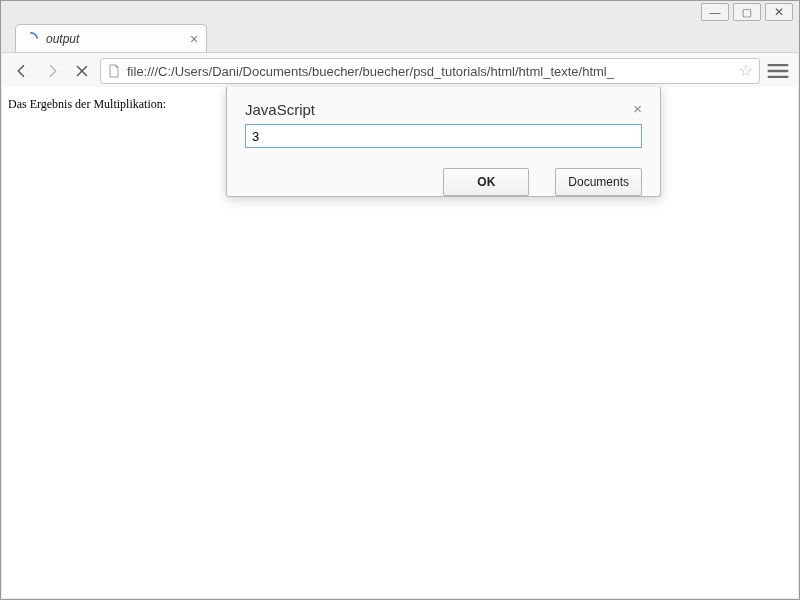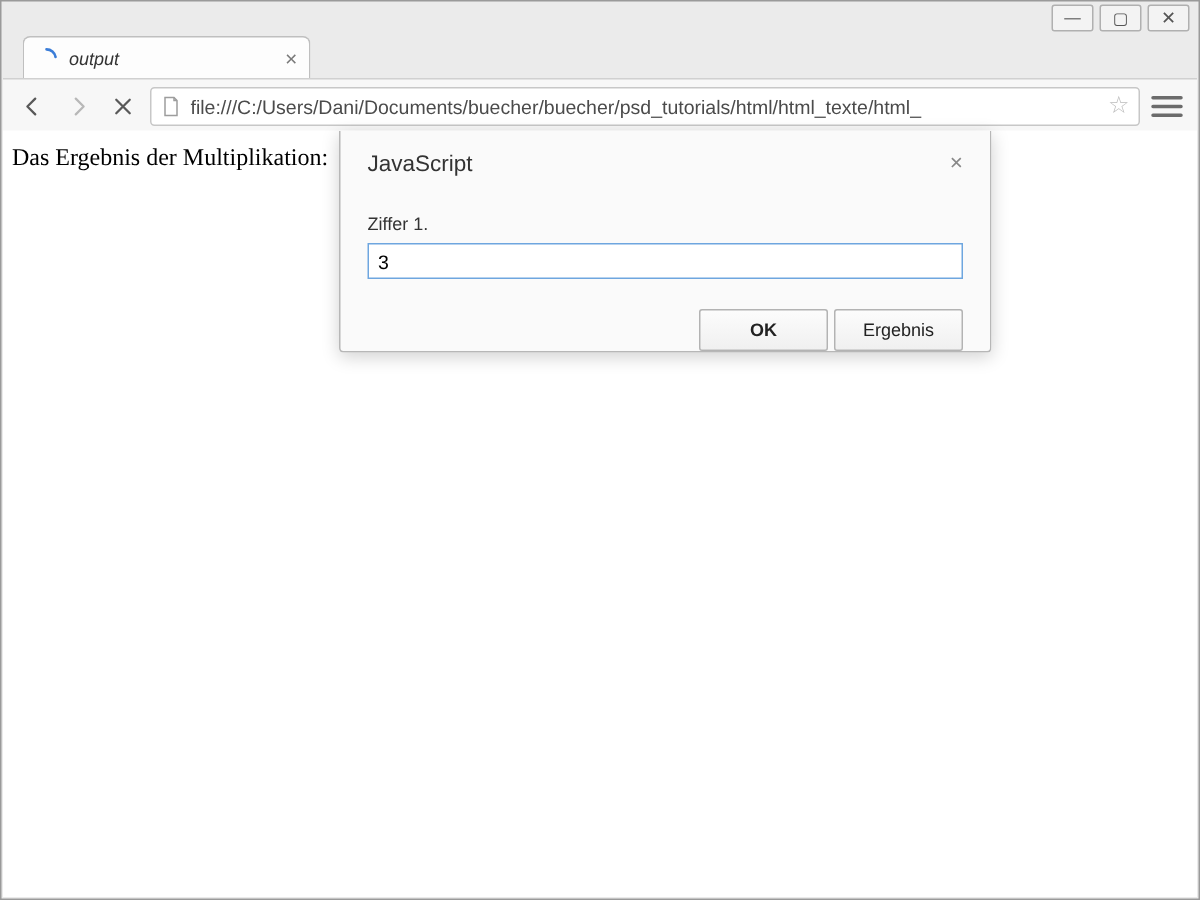--- a/index.html
+++ b/index.html
@@ -123,21 +123,21 @@
   
   .viewport {
     position: absolute;
     top: 86px; left: 1px; right: 1px; bottom: 1px;
     background: #fff;
   }
   .page-text {
     position: absolute;
     left: 6px; top: 10px;
     font-family: "Times New Roman", serif;
-    font-size: 16px;
+    font-size: 12px;
     color: #000;
   }
   
   .dialog {
     position: absolute;
     left: 224px; top: 0px;
     width: 435px;
     background: #fafafa;
     border: 1px solid #b7b7b7;
     border-top: none;
@@ -165,21 +165,21 @@
     height: 24px;
     border: 1px solid #6ea6df;
     outline: none;
     padding: 2px 6px;
     font-size: 13px;
     font-family: inherit;
     background: #fff;
   }
   .dialog-buttons {
     margin-top: 20px;
-    display: flex; justify-content: flex-end; gap: 4px;
+    display: flex; justify-content: flex-end; gap: 26px;
   }
   .dbtn {
     min-width: 86px;
     height: 28px;
     border: 1px solid #b3b3b3;
     background: linear-gradient(#fcfcfc, #f0f0f0);
     border-radius: 2px;
     font-size: 12px;
     color: #222;
     padding: 0 12px;
@@ -244,22 +244,21 @@
   </div>
 
   <div class="viewport">
     <div class="page-text">Das Ergebnis der Multiplikation:</div>
 
     <div class="dialog">
       <div class="dialog-header">
         <span class="dialog-title">JavaScript</span>
         <span class="dialog-close">×</span>
       </div>
-      <div class="dialog-msg">Ziffer 1.</div>
       <input class="dialog-input" type="text" value="3" style="">
       <div class="dialog-buttons">
         <div class="dbtn primary">OK</div>
-        <div class="dbtn">Ergebnis</div>
+        <div class="dbtn">Documents</div>
       </div>
     </div>
   </div>
 
 </div>
 
 </body></html>

